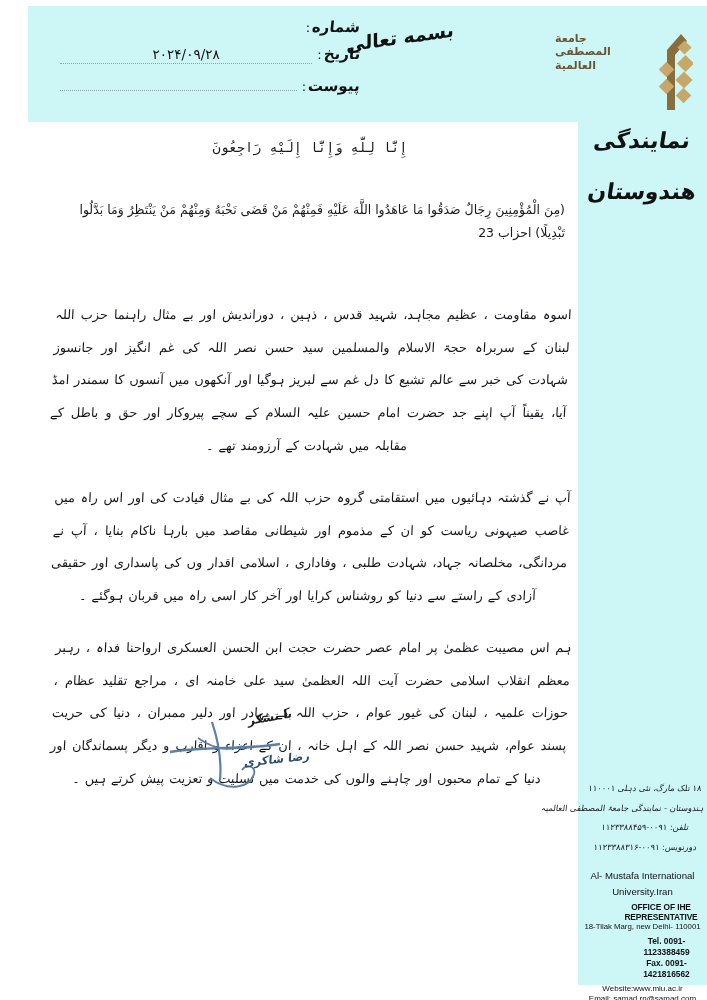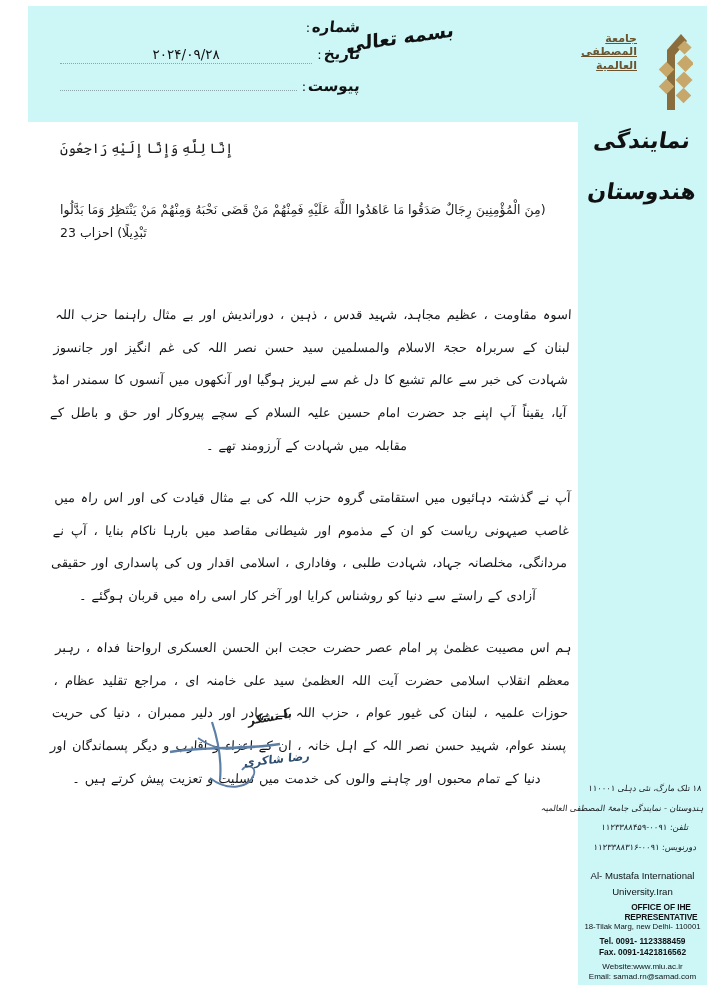--- a/index.html
+++ b/index.html
@@ -97,29 +97,28 @@
     right: 12px;
     top: 24px;
     width: 145px;
     height: 86px;
   }
   .logo-text {
     position: absolute;
     right: 58px;
     top: 8px;
     width: 82px;
-    text-align: right;
+    text-align: left;
     direction: rtl;
     line-height: 1.22;
     font-family: "DejaVu Sans", sans-serif;
     font-size: 11px;
     font-weight: 700;
     color: #6b5430;
     letter-spacing: 1px;
-    text-decoration: underline;
   }
   .logo-mark {
     position: absolute;
     right: 2px;
     top: 0;
     width: 56px;
     height: 86px;
   }
 
   
@@ -140,33 +139,33 @@
     margin-bottom: 26px;
     letter-spacing: -0.5px;
   }
 
   
   .verse-1 {
     position: absolute;
     left: 60px;
     top: 138px;
     width: 500px;
-    text-align: left;
-    direction: rtl;
-    font-family: Liberation Sans, sans-serif;
+    text-align: center;
+    direction: rtl;
+    font-family: Liberation Mono, monospace;
     font-size: 13.5px;
     color: #1a1a1a;
     line-height: 1.7;
   }
   .verse-2 {
     position: absolute;
     left: 60px;
     top: 198px;
     width: 505px;
-    text-align: left;
+    text-align: right;
     direction: rtl;
     font-family: "DejaVu Sans", sans-serif;
     font-size: 12.5px;
     color: #1a1a1a;
     line-height: 1.85;
   }
   .verse-ref {
     font-size: 12.5px;
     direction: rtl;
   }
@@ -265,20 +264,21 @@
   }
   .fe-addr {
     font-size: 7.8px;
     line-height: 1.25;
     margin-bottom: 4px;
   }
   .fe-tel, .fe-fax {
     font-size: 8.4px;
     font-weight: 700;
     line-height: 1.3;
+    padding-left: 48px;
   }
   .fe-web, .fe-mail {
     font-size: 8px;
     line-height: 1.3;
   }
   .fe-web { margin-top: 4px; }
 </style>
 </head>
 <body>
 

